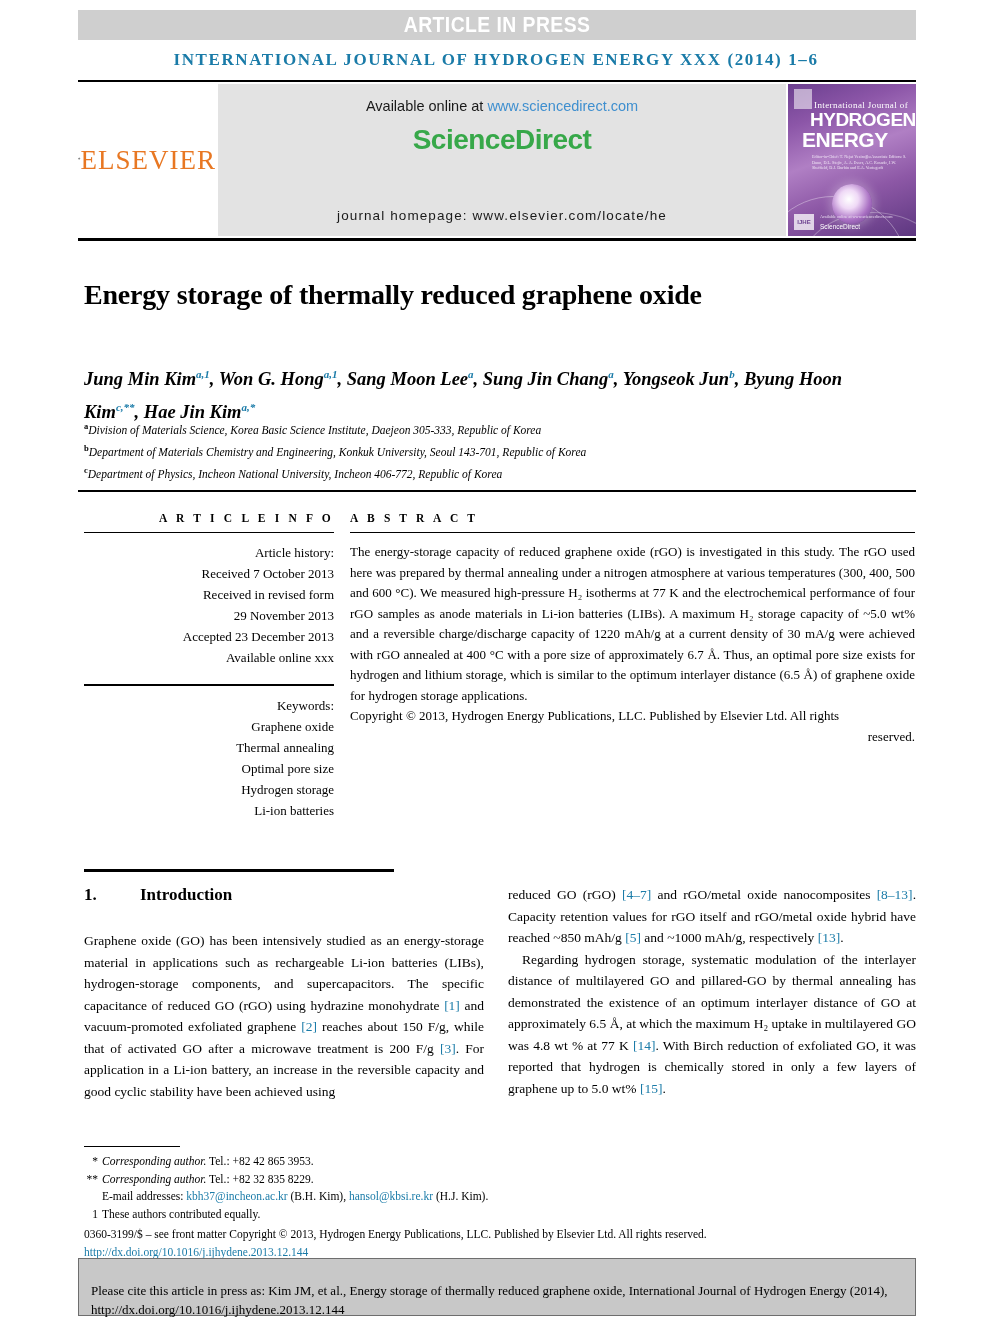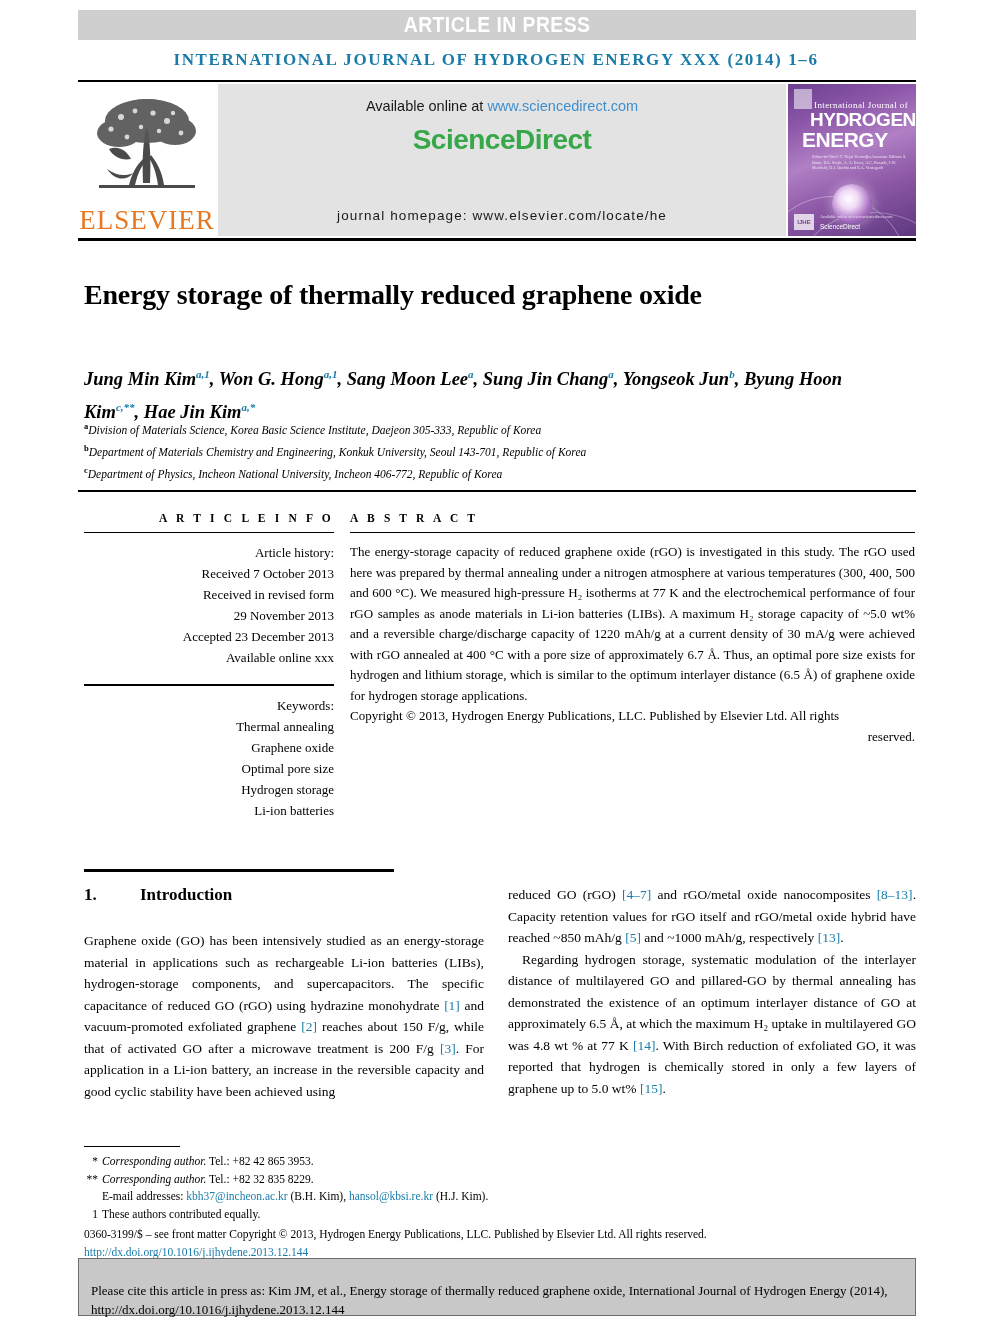--- a/index.html
+++ b/index.html
@@ -44,21 +44,21 @@
   
   .rule-top {
     position:absolute; left:78px; top:80px; width:838px; height:2px; background:#000;
   }
   .masthead {
     position: absolute; left:78px; top:84px; width:838px; height:152px;
     display:flex; align-items:stretch;
   }
   .els-logo {
     width: 138px; flex: 0 0 138px;
-    display:flex; flex-direction:column; align-items:center; justify-content:flex-end;
+    display:flex; flex-direction:row; align-items:center; justify-content:flex-end;
     padding-bottom: 2px; background:#fff;
   }
   .els-tree { width: 112px; height: 108px; }
   .els-word {
     font-family: "Liberation Serif", serif;
     color: #E87722;
     font-size: 27px;
     letter-spacing: 1px;
     line-height: 1;
     margin-top: 2px;
@@ -359,22 +359,22 @@
           <div>Received in revised form</div>
           <div>29 November 2013</div>
           <div>Accepted 23 December 2013</div>
           <div>Available online xxx</div>
         </div>
     </div>
     <div class="kw-rule"></div>
     <div class="info-body">
       <div class="info-label">Keywords:</div>
       <div>
+          <div>Graphene oxide</div>
           <div>Thermal annealing</div>
-          <div>Graphene oxide</div>
           <div>Optimal pore size</div>
           <div>Hydrogen storage</div>
           <div>Li-ion batteries</div>
         </div>
     </div>
   </div>
 
   <div class="abstractblock">
     <div class="sechead">A B S T R A C T</div>
     <div class="thinrule"></div>

